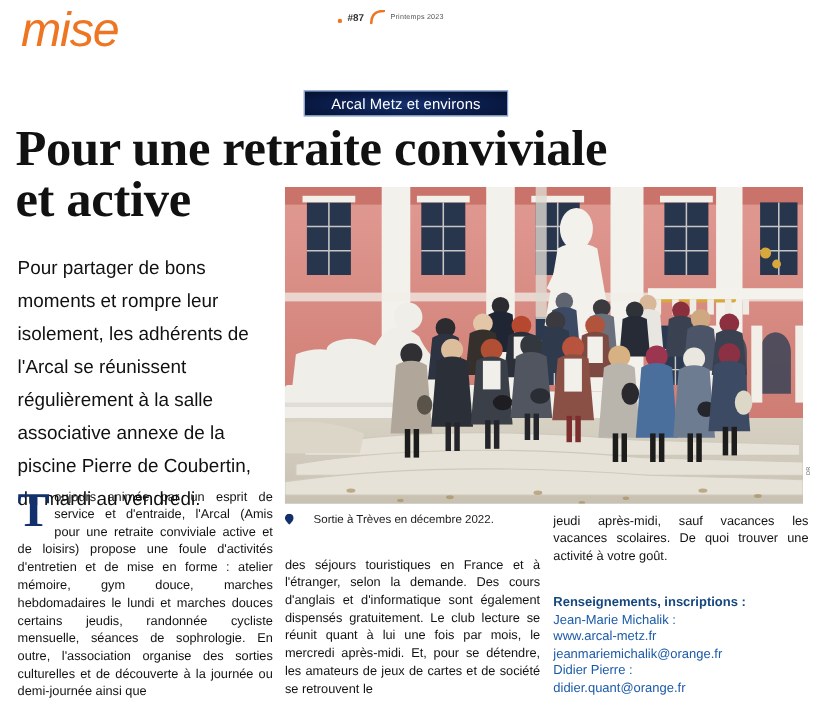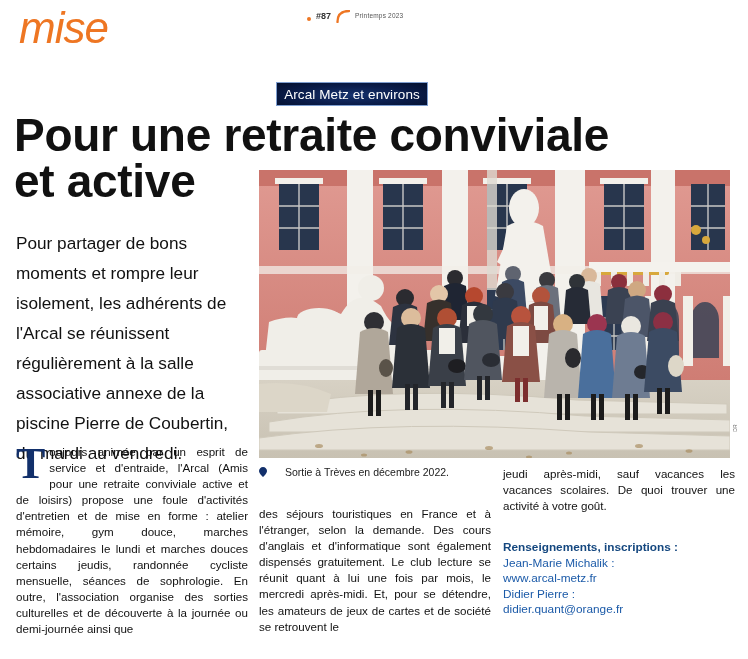--- a/index.html
+++ b/index.html
@@ -40,34 +40,34 @@
     width: 14px; height: 13px; position: relative; top: 1px;
   }
   .mh-date {
     font-size: 6.5px; color: #555; letter-spacing: .2px;
     position: relative; top: -2px;
   }
 
   
   .banner {
     position: absolute; left: 276px; top: 82px;
-    width: 152px; height: 24px;
+    width: 186px; height: 24px;
     background: radial-gradient(ellipse at 50% 55%, #16326e 0%, #0a1c4a 55%, #04102e 100%);
     border: 1px solid #7e9ed0;
     display: flex; align-items: center; justify-content: center;
   }
   .banner-label {
     color: #ffffff; font-size: 13.5px; letter-spacing: .1px;
   }
 
   
   .headline {
     position: absolute; left: 14px; top: 112px;
     width: 720px;
-    font-family: Liberation Sans, sans-serif;
+    font-family: Liberation Serif, serif;
     font-weight: bold; font-size: 46px; line-height: 46px;
     color: #111; letter-spacing: -0.3px;
   }
   .headline .l2 { display: block; }
 
   
   .photo-wrap {
     position: absolute; left: 259px; top: 170px;
     width: 471px; height: 288px; overflow: hidden;
     background: #cfd6dd;
@@ -429,17 +429,18 @@
   </div>
 
   <div class="col col3">
     <p>jeudi après-midi, sauf vacances les vacances scolaires. De quoi trouver une activité à votre goût.</p>
   </div>
 
   <div class="contact">
     <div class="hdr">Renseignements, inscriptions :</div>
     <div>Jean-Marie Michalik :</div>
     <div>www.arcal-metz.fr</div>
+    <div>jeanmariemichalik@orange.fr</div>
     <div>Didier Pierre :</div>
     <div>didier.quant@orange.fr</div>
   </div>
 
 </div>
 
 </body></html>

